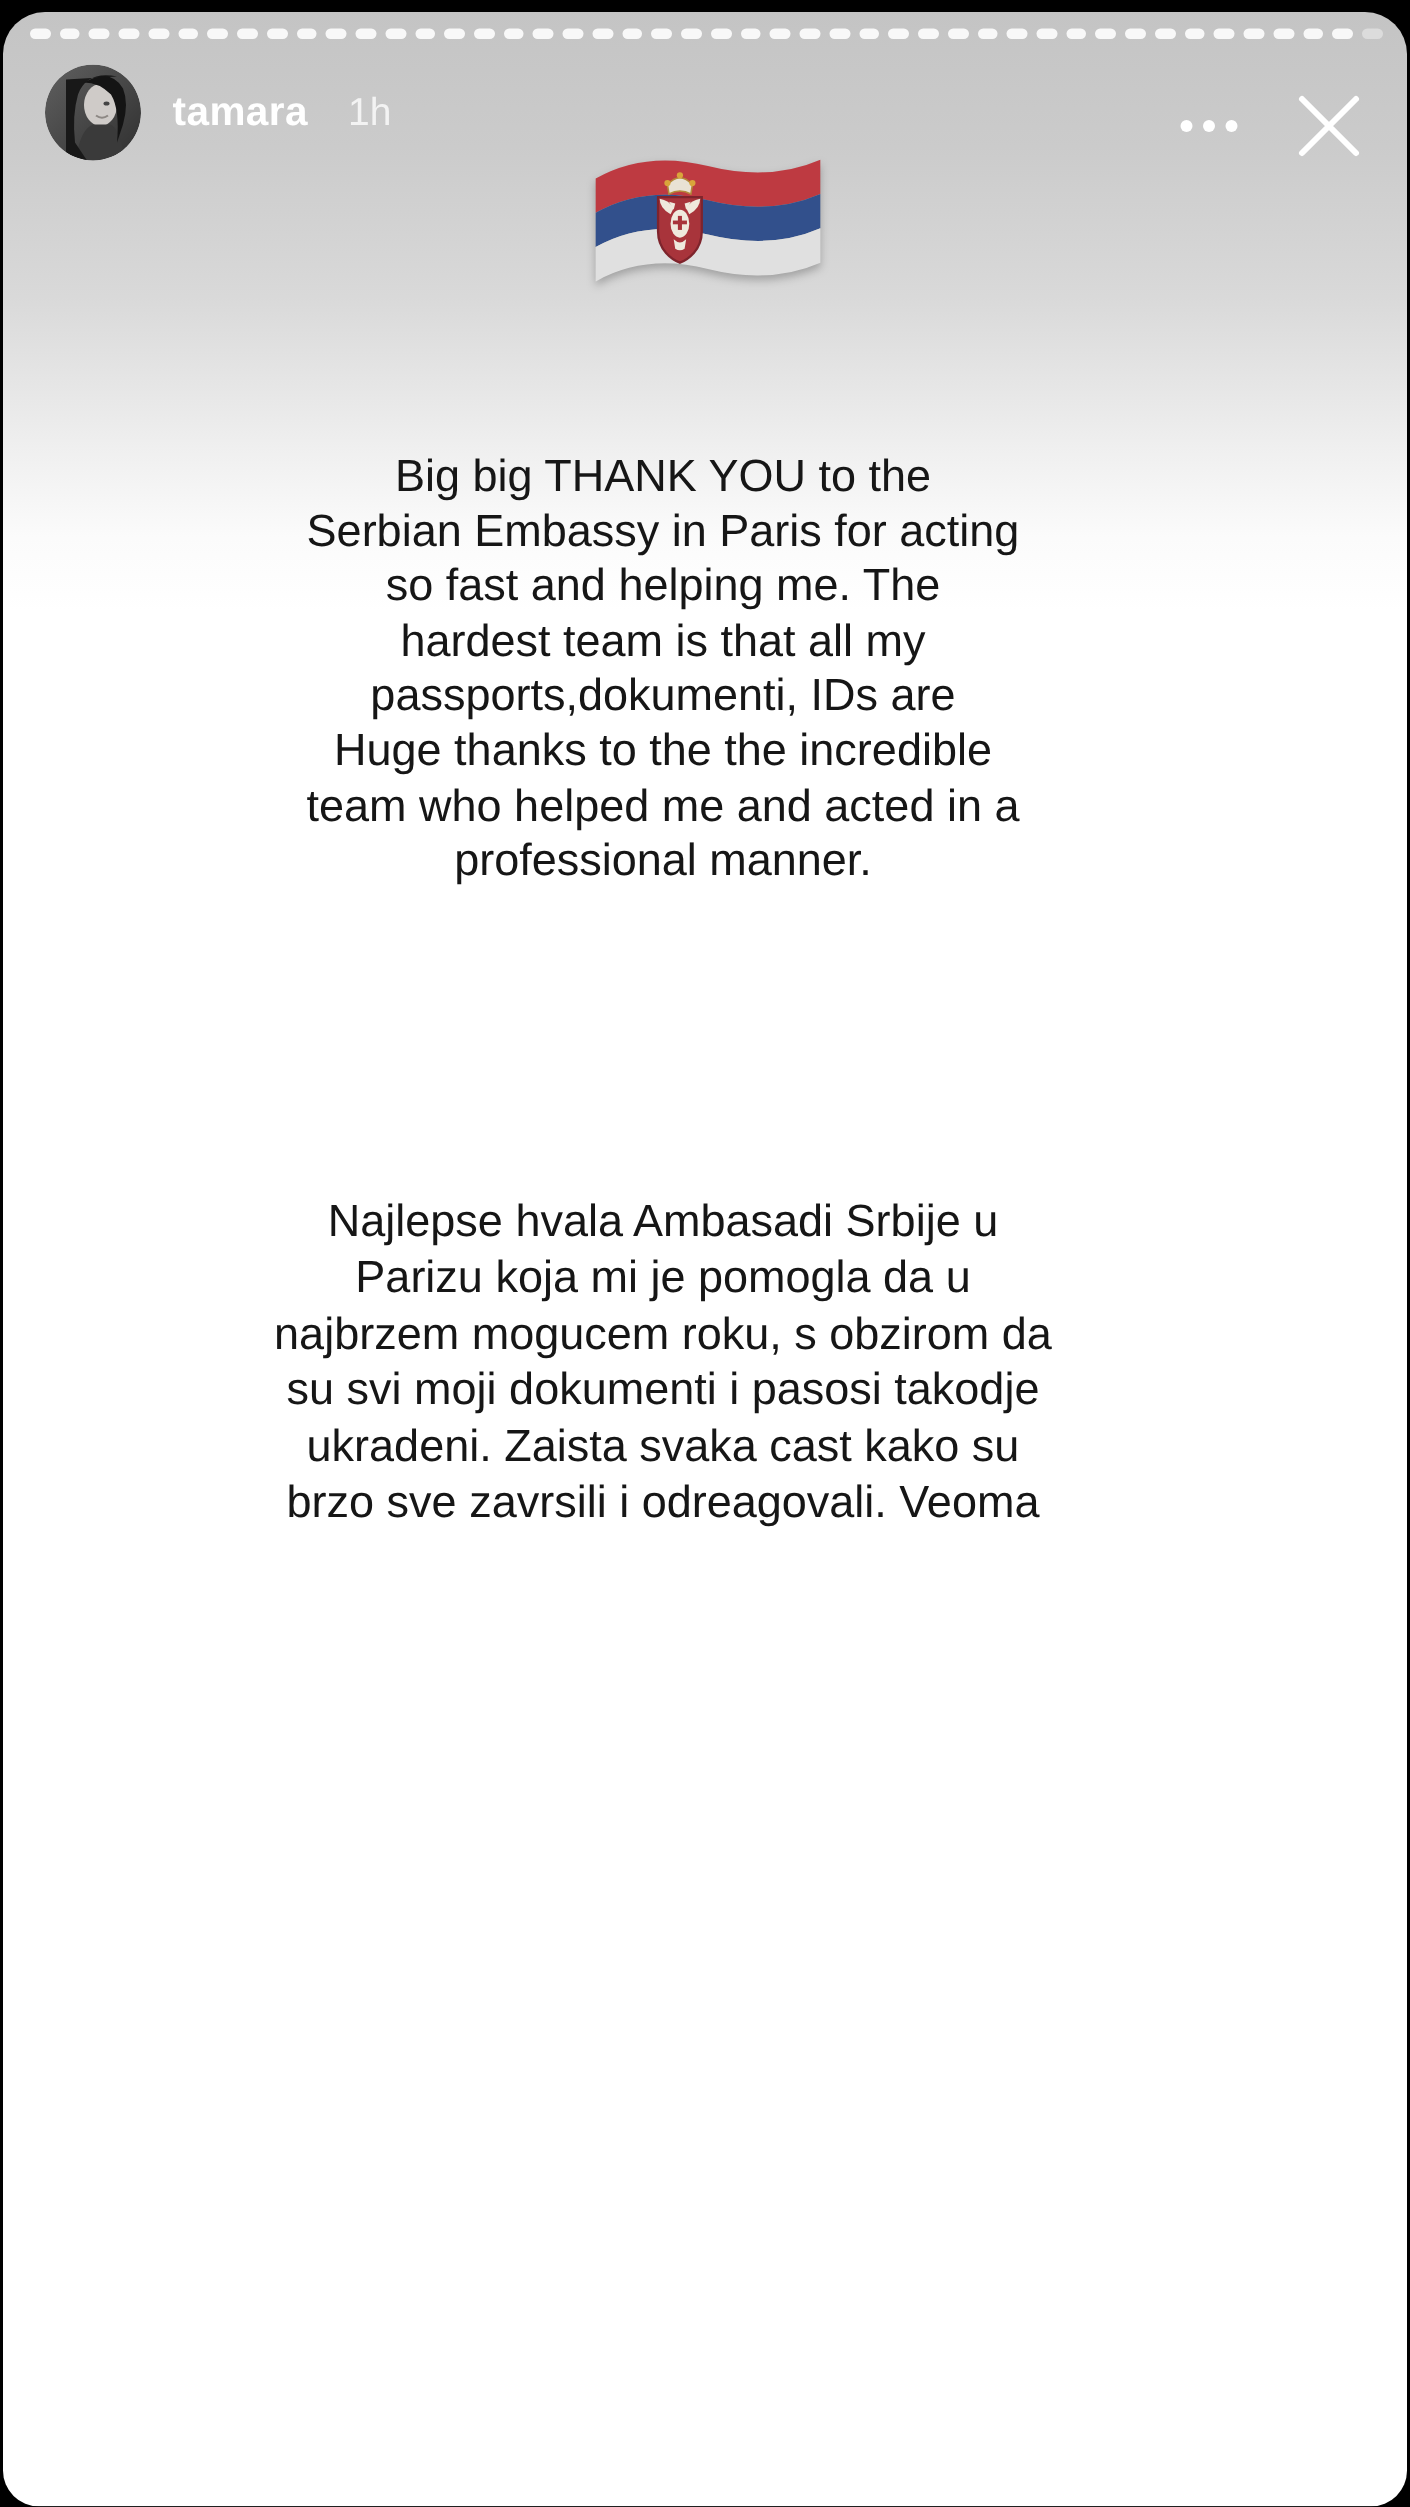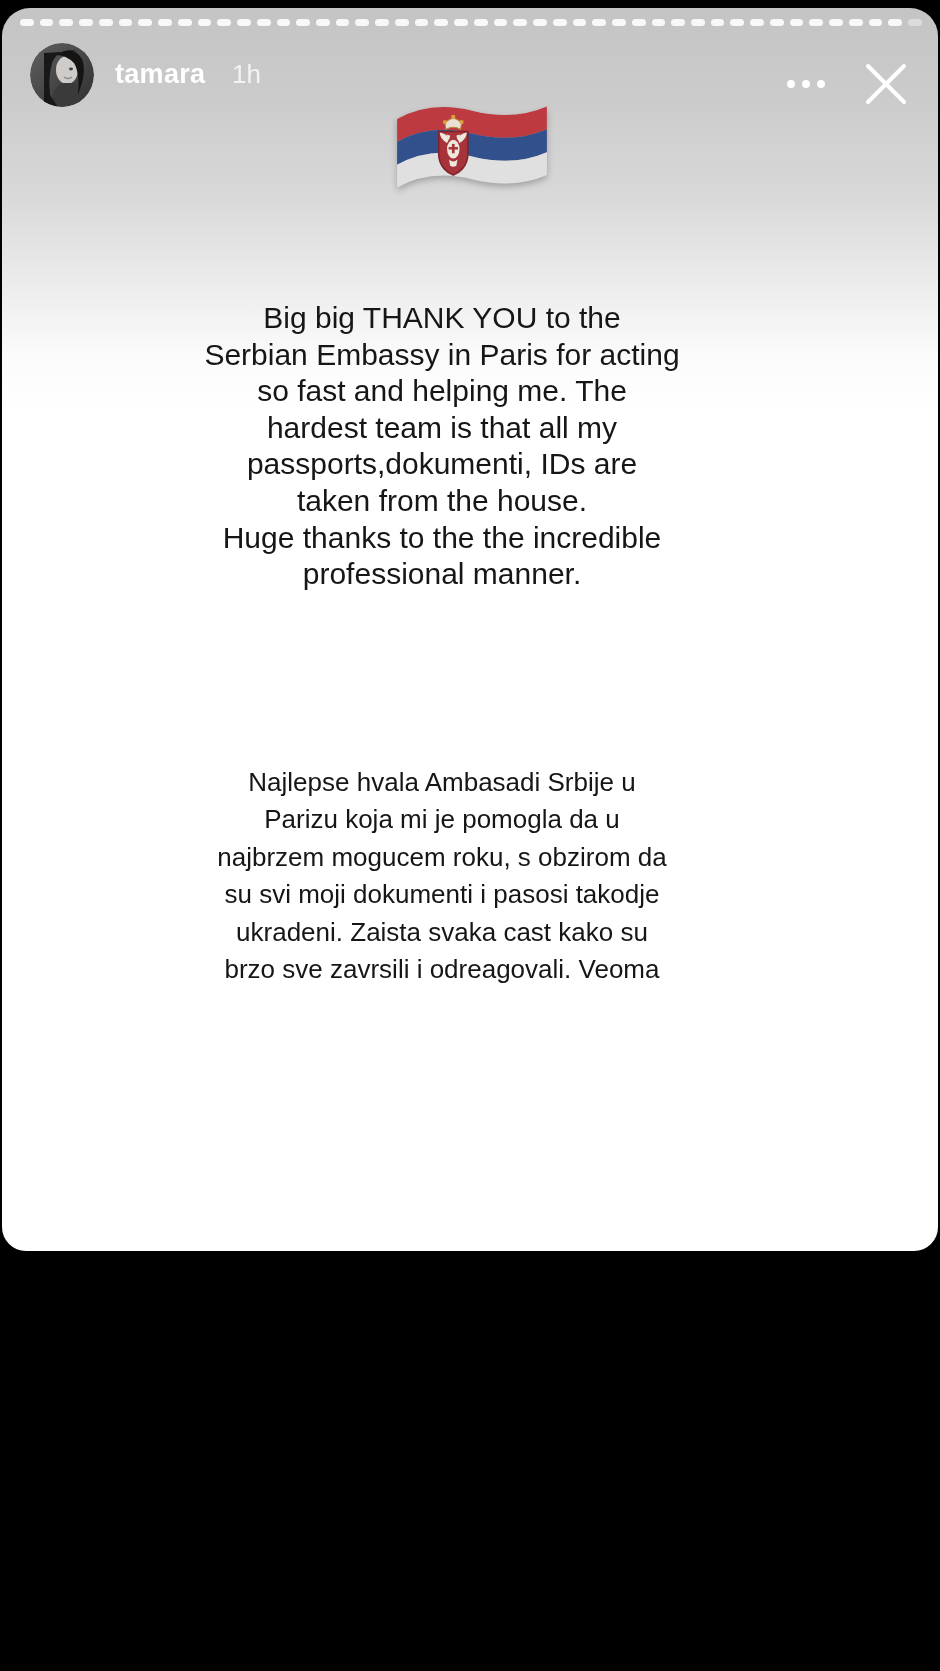--- a/index.html
+++ b/index.html
@@ -1,16 +1,16 @@
 <!DOCTYPE html>
 <html><head>
 <meta charset="utf-8">
 <style>
   html,body{margin:0;padding:0;background:#000;}
-  .viewport{position:relative;width:940px;height:1251px;background:#000;overflow:hidden;
+  .viewport{position:relative;width:940px;height:1671px;background:#000;overflow:hidden;
             font-family:"Liberation Sans",sans-serif;}
   .story-card{position:absolute;left:2px;right:2px;top:8px;bottom:0;
               border-radius:28px 28px 24px 24px;overflow:hidden;
               background:linear-gradient(180deg,#c4c4c4 0px,#cbcbcb 90px,#d9d9d9 190px,
                          #efefef 290px,#fbfbfb 350px,#ffffff 400px,#ffffff 100%);}
   
   .progress{position:absolute;top:11px;left:18px;right:16px;height:7px;
             display:flex;gap:6px;}
   .seg{flex:1;height:7px;border-radius:4px;background:rgba(255,255,255,0.88);}
   .seg-last{opacity:.45;}
@@ -29,21 +29,21 @@
   .close-btn{position:absolute;right:28px;top:18px;width:48px;height:48px;border:0;
              background:transparent;cursor:pointer;padding:0;}
   .close-btn svg{display:block;}
   
   .flag-wrap{position:absolute;top:86px;left:470px;transform:translateX(-50%);
              width:168px;height:104px;filter:drop-shadow(0 3px 3px rgba(0,0,0,0.25));}
   
   .msg{position:absolute;left:440px;transform:translateX(-50%);width:760px;
        text-align:center;font-family:Liberation Sans, sans-serif;color:#161616;}
   .msg-en{top:292px;font-size:30px;line-height:36.6px;}
-  .msg-sr{top:756px;font-size:26px;line-height:37.4px;}
+  .msg-sr{top:788px;font-size:30px;line-height:37.4px;}
 </style>
 </head>
 <body>
 
 <div class="viewport">
   <div class="story-card">
 
     <div class="progress">
         <div class="seg"></div>
         <div class="seg"></div>
@@ -159,22 +159,22 @@
         </g>
       </svg>
     </div>
 
     <div class="msg msg-en">
       <div>Big big THANK YOU to the</div>
       <div>Serbian Embassy in Paris for acting</div>
       <div>so fast and helping me. The</div>
       <div>hardest team is that all my</div>
       <div>passports,dokumenti, IDs are</div>
-      <div>taken from the house.</div>
       <div>Huge thanks to the the incredible</div>
+      <div>team who helped me and acted in a</div>
       <div>professional manner.</div>
     </div>
 
     <div class="msg msg-sr">
       <div>Najlepse hvala Ambasadi Srbije u</div>
       <div>Parizu koja mi je pomogla da u</div>
       <div>najbrzem mogucem roku, s obzirom da</div>
       <div>su svi moji dokumenti i pasosi takodje</div>
       <div>ukradeni. Zaista svaka cast kako su</div>
       <div>brzo sve zavrsili i odreagovali. Veoma</div>

